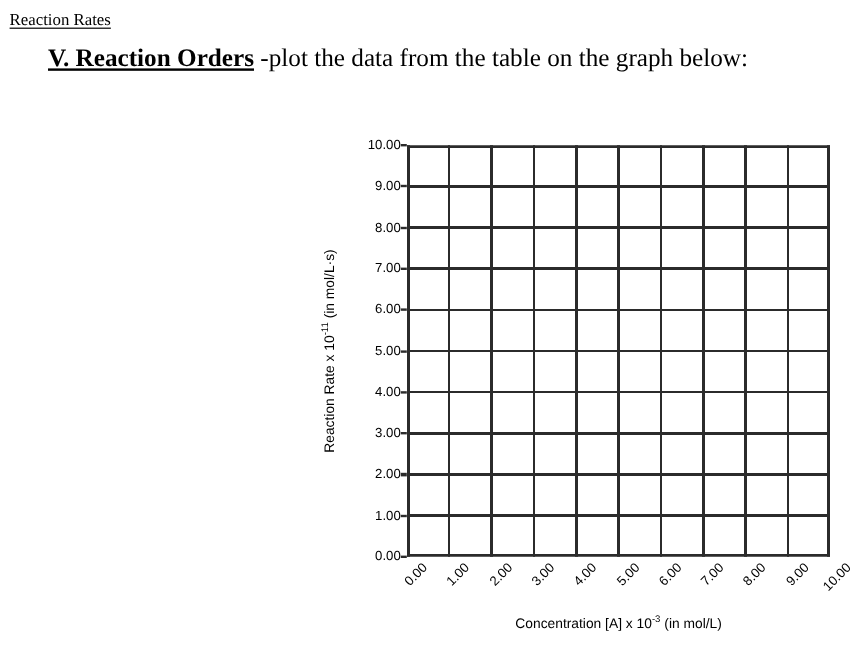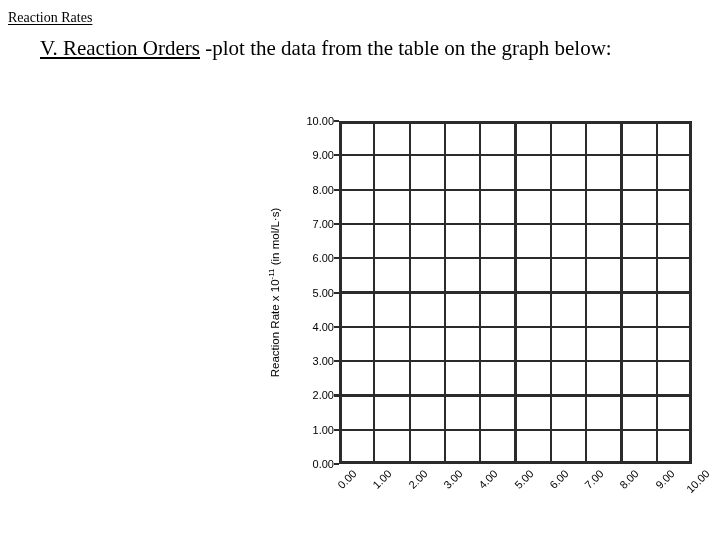--- a/index.html
+++ b/index.html
@@ -39,20 +39,21 @@
     position: absolute;
     left: 40px;
     top: 36px;
     font-size: 21px;
     line-height: 24px;
     white-space: nowrap;
   }
   #subtitle-line .u {
     text-decoration: underline;
     text-underline-offset: 2px;
+    font-weight: bold;
   }
 
   
   #chart-figure {
     position: absolute;
     left: 0;
     top: 0;
     width: 720px;
     height: 540px;
   }
@@ -226,20 +227,23 @@
       <div class="x-tick-label" style="left: 57.9px; width: 60px;">3.00</div>
       <div class="x-tick-label" style="left: 93.2px; width: 60px;">4.00</div>
       <div class="x-tick-label" style="left: 128.5px; width: 60px;">5.00</div>
       <div class="x-tick-label" style="left: 163.8px; width: 60px;">6.00</div>
       <div class="x-tick-label" style="left: 199.1px; width: 60px;">7.00</div>
       <div class="x-tick-label" style="left: 234.4px; width: 60px;">8.00</div>
       <div class="x-tick-label" style="left: 269.7px; width: 60px;">9.00</div>
       <div class="x-tick-label" style="left: 305px; width: 60px;">10.00</div>
     </div>
 
+  <div id="x-axis-title">
+    <span>Concentration [A] x 10</span><sup>-3</sup><span> (in mol/L)</span>
+  </div>
 
 <div style="position: absolute; left: 334px; top: 120px; width: 5px; height: 2.2px; background: rgb(43, 43, 43);"></div>
     <div style="position: absolute; left: 334px; top: 154.3px; width: 5px; height: 2.2px; background: rgb(43, 43, 43);"></div>
     <div style="position: absolute; left: 334px; top: 188.6px; width: 5px; height: 2.2px; background: rgb(43, 43, 43);"></div>
     <div style="position: absolute; left: 334px; top: 222.9px; width: 5px; height: 2.2px; background: rgb(43, 43, 43);"></div>
     <div style="position: absolute; left: 334px; top: 257.2px; width: 5px; height: 2.2px; background: rgb(43, 43, 43);"></div>
     <div style="position: absolute; left: 334px; top: 291.5px; width: 5px; height: 2.2px; background: rgb(43, 43, 43);"></div>
     <div style="position: absolute; left: 334px; top: 325.8px; width: 5px; height: 2.2px; background: rgb(43, 43, 43);"></div>
     <div style="position: absolute; left: 334px; top: 360.1px; width: 5px; height: 2.2px; background: rgb(43, 43, 43);"></div>
     <div style="position: absolute; left: 334px; top: 394.4px; width: 5px; height: 2.2px; background: rgb(43, 43, 43);"></div>

